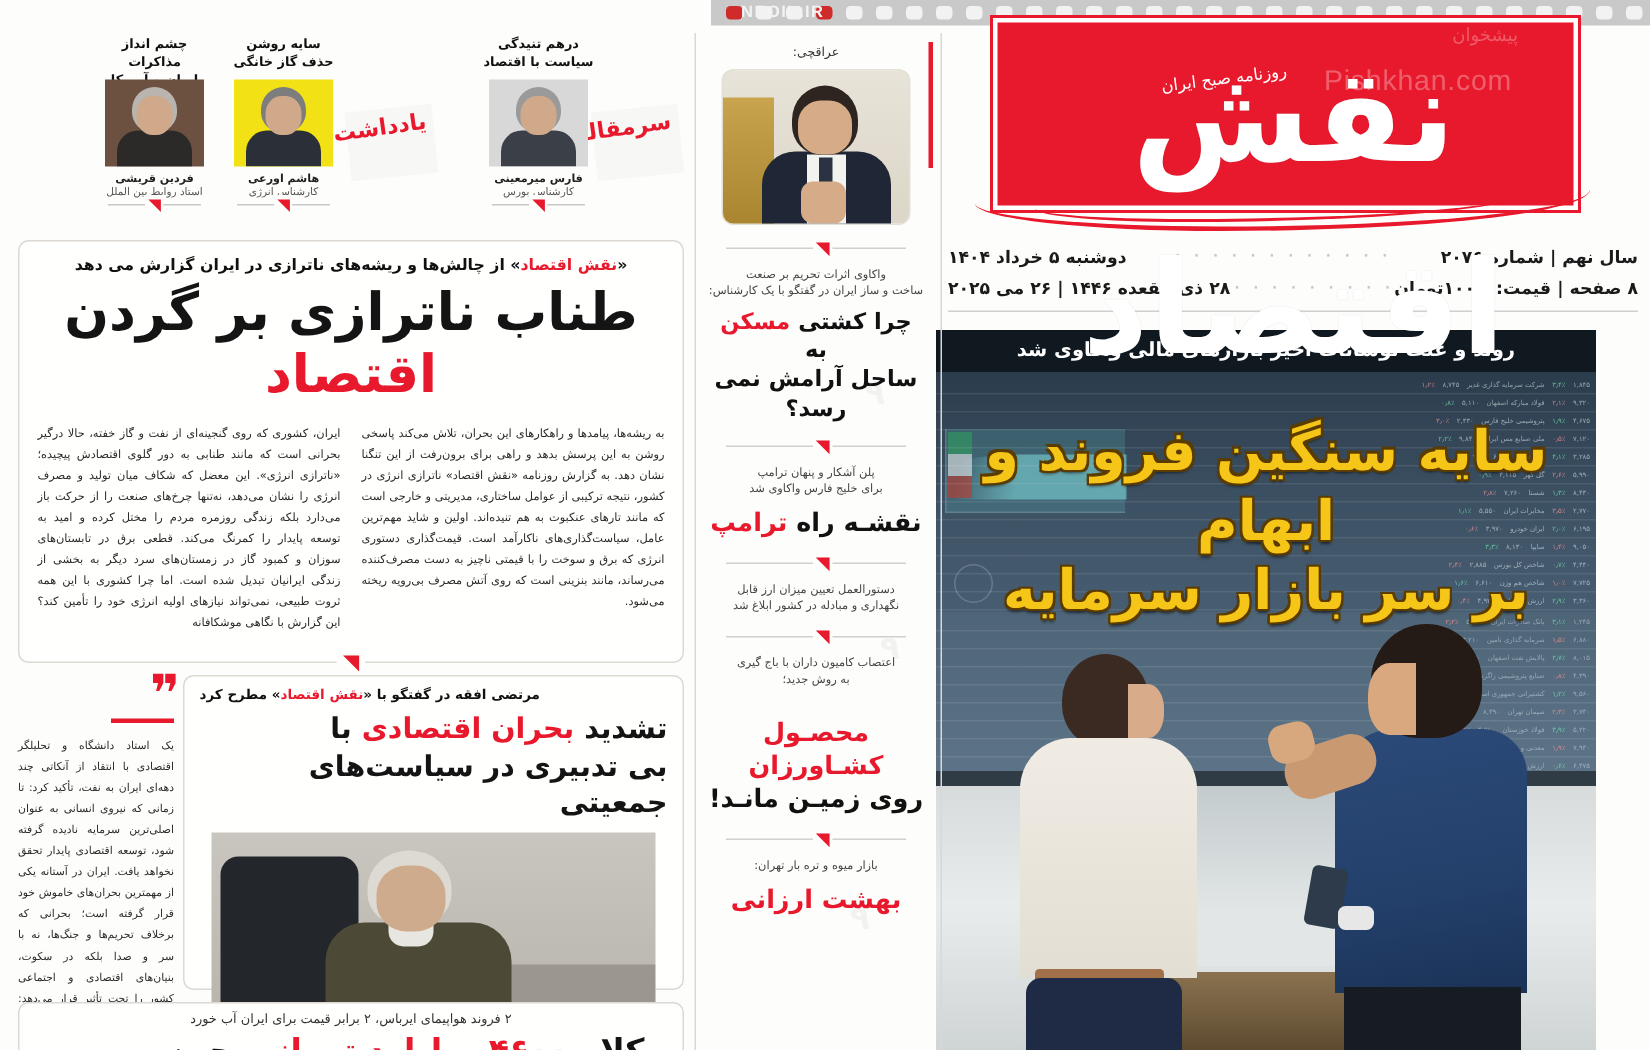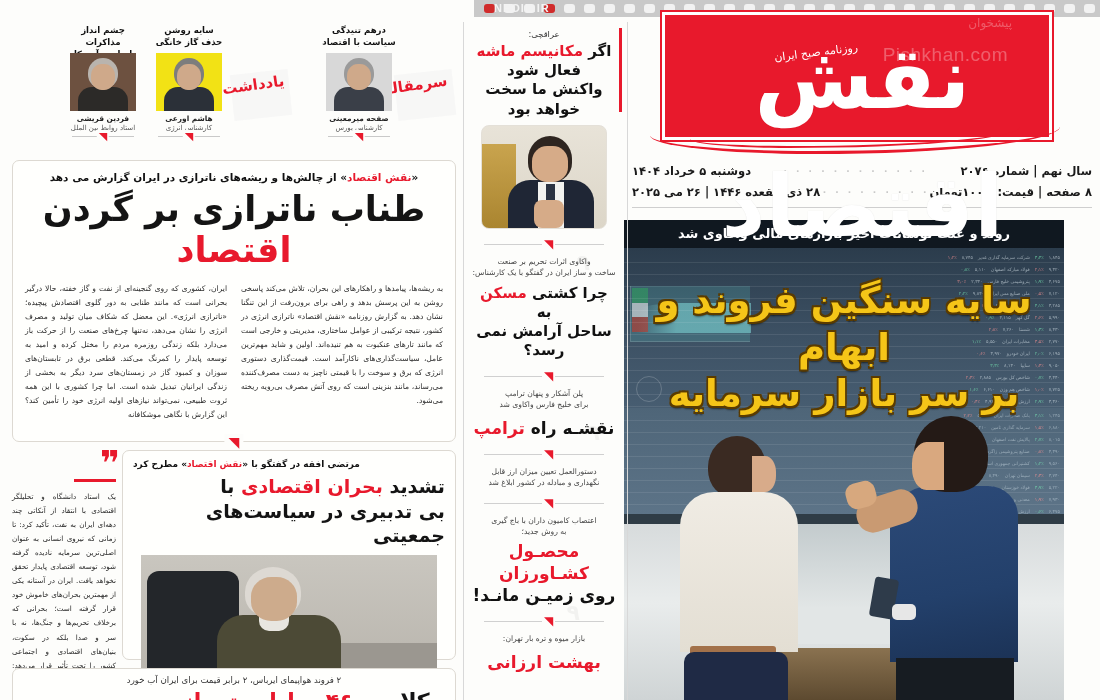--- a/index.html
+++ b/index.html
@@ -551,24 +551,20 @@
   </div>
 
   <div class="vrule" style="top:22px; right:472px; height:678px;"></div>
   <div class="vrule" style="top:22px; right:636px; height:678px;"></div>
 
   <div class="midcol">
 
     <div class="mid-redbar"></div>
     <div class="mid-block">
       <div class="mid-kicker">عراقچی:</div>
-      <div class="mid-head">
-        <span>اگر </span><span class="hl">مکانیسم ماشه</span><span> فعال شود</span>
-        <div>واکنش ما سخت خواهد بود</div>
-      </div>
       <div class="aragchi-photo">
         <div class="ar-chair"></div>
         <div class="ar-suit"></div>
         <div class="ar-shirt"></div>
         <div class="ar-tie"></div>
         <div class="ar-head"></div>
         <div class="ar-face"></div>
         <div class="ar-hand"></div>
       </div>
     </div>
@@ -607,21 +603,21 @@
       <div class="mid-kicker-small">نگهداری و مبادله در کشور ابلاغ شد</div>
     </div>
 
     <div class="sep">
         <span class="tear">◥</span>
       </div>
 
     <div class="mid-block">
       <div class="mid-kicker-small">اعتصاب کامیون داران با باج گیری</div>
       <div class="mid-kicker-small">به روش جدید؛</div>
-      <div class="mid-head-red" style="margin-top:3px">
+      <div class="mid-head-red" style="margin-top:20px">
         <div>محصـول کشـاورزان</div>
         <div class="dk">روی زمیـن مانـد!</div>
       </div>
     </div>
 
     <div class="sep">
         <span class="tear">◥</span>
       </div>
 
     <div class="mid-block">
@@ -640,21 +636,21 @@
       <div class="stamp-bg" style="top:48px; right:6px;"></div>
       <div class="stamp" style="right:12px;">سرمقاله</div>
 
       <div class="colm" style="right:62px">
         <div class="colm-title">درهم تنیدگی<br>سیاست با اقتصاد</div>
         <div class="colm-photo">
           <div class="cp-body"></div>
           <div class="cp-head"></div>
           <div class="cp-face"></div>
         </div>
-        <div class="colm-name">صفحه میرمعینی</div>
+        <div class="colm-name">فارس میرمعینی</div>
         <div class="colm-role">کارشناس بورس</div>
         <div class="colm-rule">
             <span class="tear">◥</span>
           </div>
       </div>
 
       <div class="stamp-bg" style="top:48px; right:170px;"></div>
       <div class="stamp" style="right:176px;">یادداشت</div>
 
       <div class="colm" style="right:232px">

